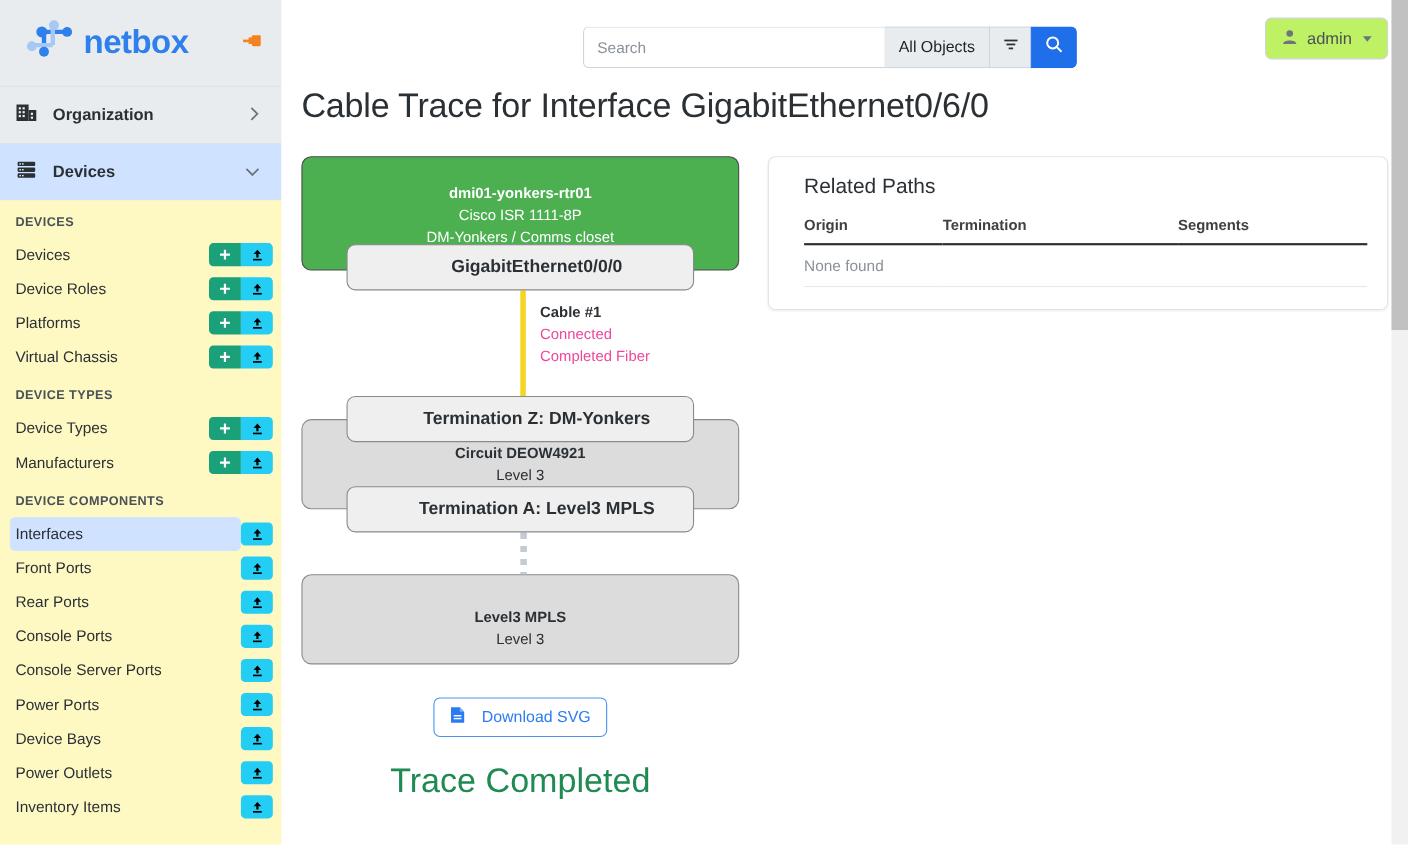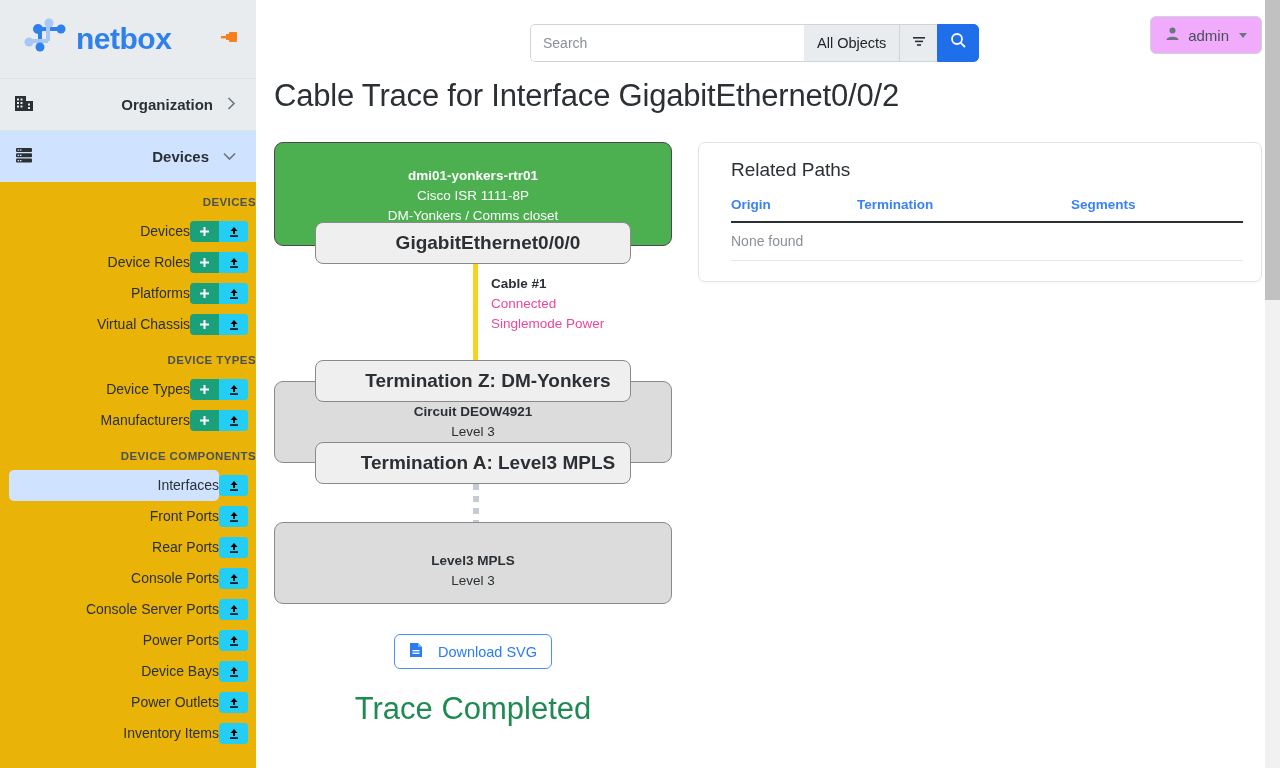--- a/index.html
+++ b/index.html
@@ -9,25 +9,24 @@
     overflow: hidden;
     background: #ffffff;
     font-family: "Liberation Sans", sans-serif;
     color: #212529;
   }
   #app { position: relative; width: 1280px; height: 768px; display: flex; }
 
   
   .sidebar {
     width: 256px; height: 768px;
-    background: #eab308;
+    background: #fef9c3;
     flex: 0 0 256px;
     overflow: hidden;
     position: relative;
-    text-align: right;
   }
   .brand {
     height: 78px;
     display: flex; align-items: center;
     padding: 0 16px 0 20px;
     background: #e9ecef;
   }
   .brand-logo { display: flex; align-items: center; gap: 6px; flex: 1; }
   .netbox-word {
     font-size: 30px; font-weight: 700; color: #2f80ed;
@@ -142,21 +141,21 @@
     background: #1f6feb;
     border: 1px solid #1f6feb;
     border-radius: 0 5px 5px 0;
     cursor: pointer;
   }
   .user-btn {
     position: absolute; right: 18px; top: 16px;
     display: flex; align-items: center; gap: 8px;
     height: 38px; padding: 0 14px;
     border: 1px solid #ced4da; border-radius: 6px;
-    background: #f0abfc; cursor: pointer;
+    background: #bef264; cursor: pointer;
     font-size: 15px; color: #495057;
   }
   .caret-dn {
     width: 0; height: 0;
     border-left: 4.5px solid transparent;
     border-right: 4.5px solid transparent;
     border-top: 5.5px solid #6c757d;
     margin-left: 2px;
   }
 
@@ -191,21 +190,21 @@
   }
   .node-device .l1 { font-size: 13.5px; font-weight: 700; line-height: 20px; }
   .node-device .l2, .node-device .l3 { font-size: 13.5px; font-weight: 400; line-height: 20px; }
 
   .term-box {
     background: #efefef;
     border: 1px solid #8a8a8a;
     border-radius: 8px;
     height: 42px;
     line-height: 40px;
-    font-size: 19px; font-weight: 700; color: #2b3035;
+    font-size: 16px; font-weight: 700; color: #2b3035;
     text-align: center;
     width: 316px;
     margin: 0 auto;
     position: relative;
     z-index: 3;
     padding-left: 30px;
   }
 
   .node-circuit {
     background: #dcdcdc;
@@ -276,21 +275,21 @@
     flex: 1;
     border: 1px solid #e2e5e8;
     border-radius: 7px;
     background: #fff;
     padding: 16px 18px 20px 32px;
     box-shadow: 0 1px 2px rgba(0,0,0,.04);
   }
   .card-title { font-size: 19px; color: #2b3035; font-weight: 400; padding-bottom: 16px; }
   table.paths { width: 100%; border-collapse: collapse; }
   table.paths th {
-    text-align: left; font-size: 13.5px; font-weight: 700; color: #3b82f6;
+    text-align: left; font-size: 13.5px; font-weight: 700; color: #404040;
     padding: 0 0 9px 0;
     border-bottom: 2px solid #2b3035;
   }
   table.paths th.c-origin { width: 126px; }
   table.paths th.c-dest { width: 214px; }
   table.paths td {
     font-size: 14px; color: #8a9199;
     padding: 10px 0 11px 0;
     border-bottom: 1px solid #e6e8ea;
   }
@@ -656,42 +655,42 @@
           <svg width="15" height="15" viewBox="0 0 15 15">
             <circle cx="7.5" cy="4.4" r="3" fill="#6c757d"></circle>
             <path d="M1.5 14 C1.5 9.8 13.5 9.8 13.5 14 Z" fill="#6c757d"></path>
           </svg>
         </span>
         <span>admin</span>
         <span class="caret-dn"></span>
       </div>
     </div>
 
-    <div class="page-title">Cable Trace for Interface GigabitEthernet0/0/2</div>
+    <div class="page-title">Cable Trace for Interface GigabitEthernet0/6/0</div>
 
     <div class="content">
 
       <div class="trace-col">
 
         <div class="node node-device">
           <div class="l1">dmi01-yonkers-rtr01</div>
           <div class="l2">Cisco ISR 1111-8P</div>
           <div class="l3">DM-Yonkers / Comms closet</div>
         </div>
 
         <div style="margin-top:-24px;">
           <div class="term-box">GigabitEthernet0/0/0</div>
         </div>
 
         <div class="cable-seg">
           <div class="cable-line"></div>
           <div class="cable-meta">
             <div class="m1">Cable #1</div>
             <div class="m2">Connected</div>
-            <div class="m3">Singlemode Power</div>
+            <div class="m3">Completed Fiber</div>
           </div>
         </div>
 
         <div style="position:relative;">
           <div class="term-box">Termination Z: DM-Yonkers</div>
           <div class="node-circuit" style="margin-top:-21px;">
             <div class="c1">Circuit DEOW4921</div>
             <div class="c2">Level 3</div>
           </div>
           <div class="term-box" style="margin-top:-21px;">Termination A: Level3 MPLS</div>

